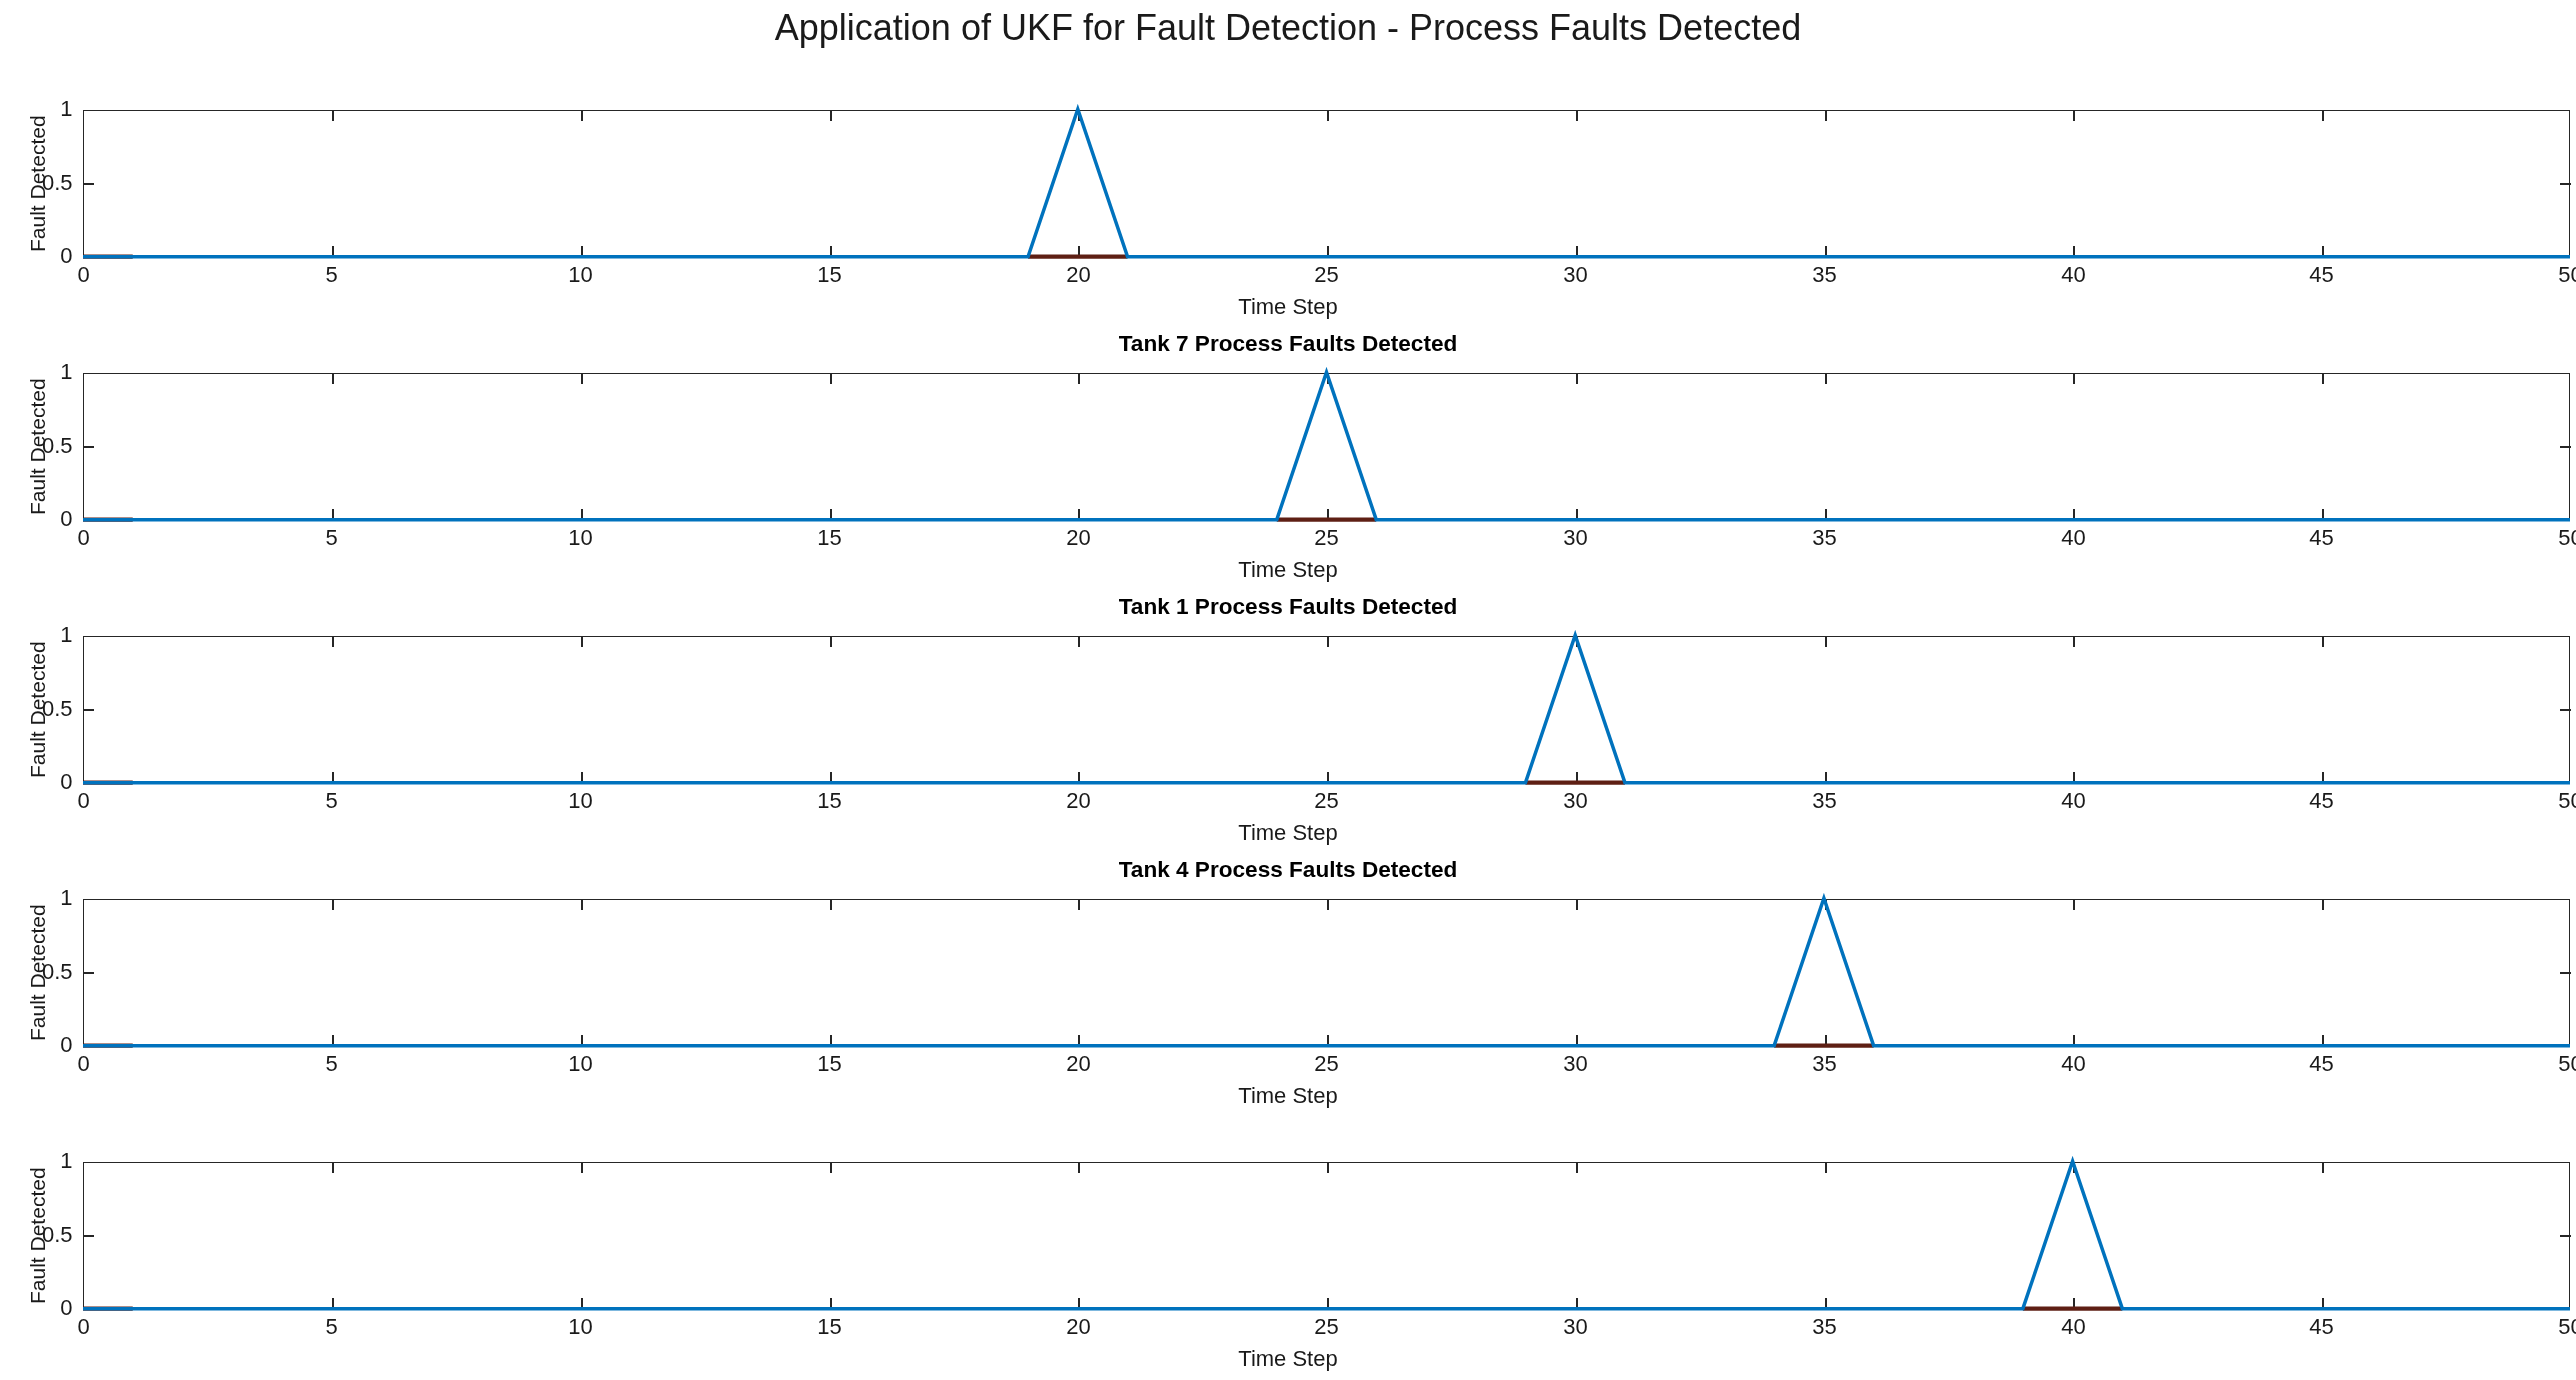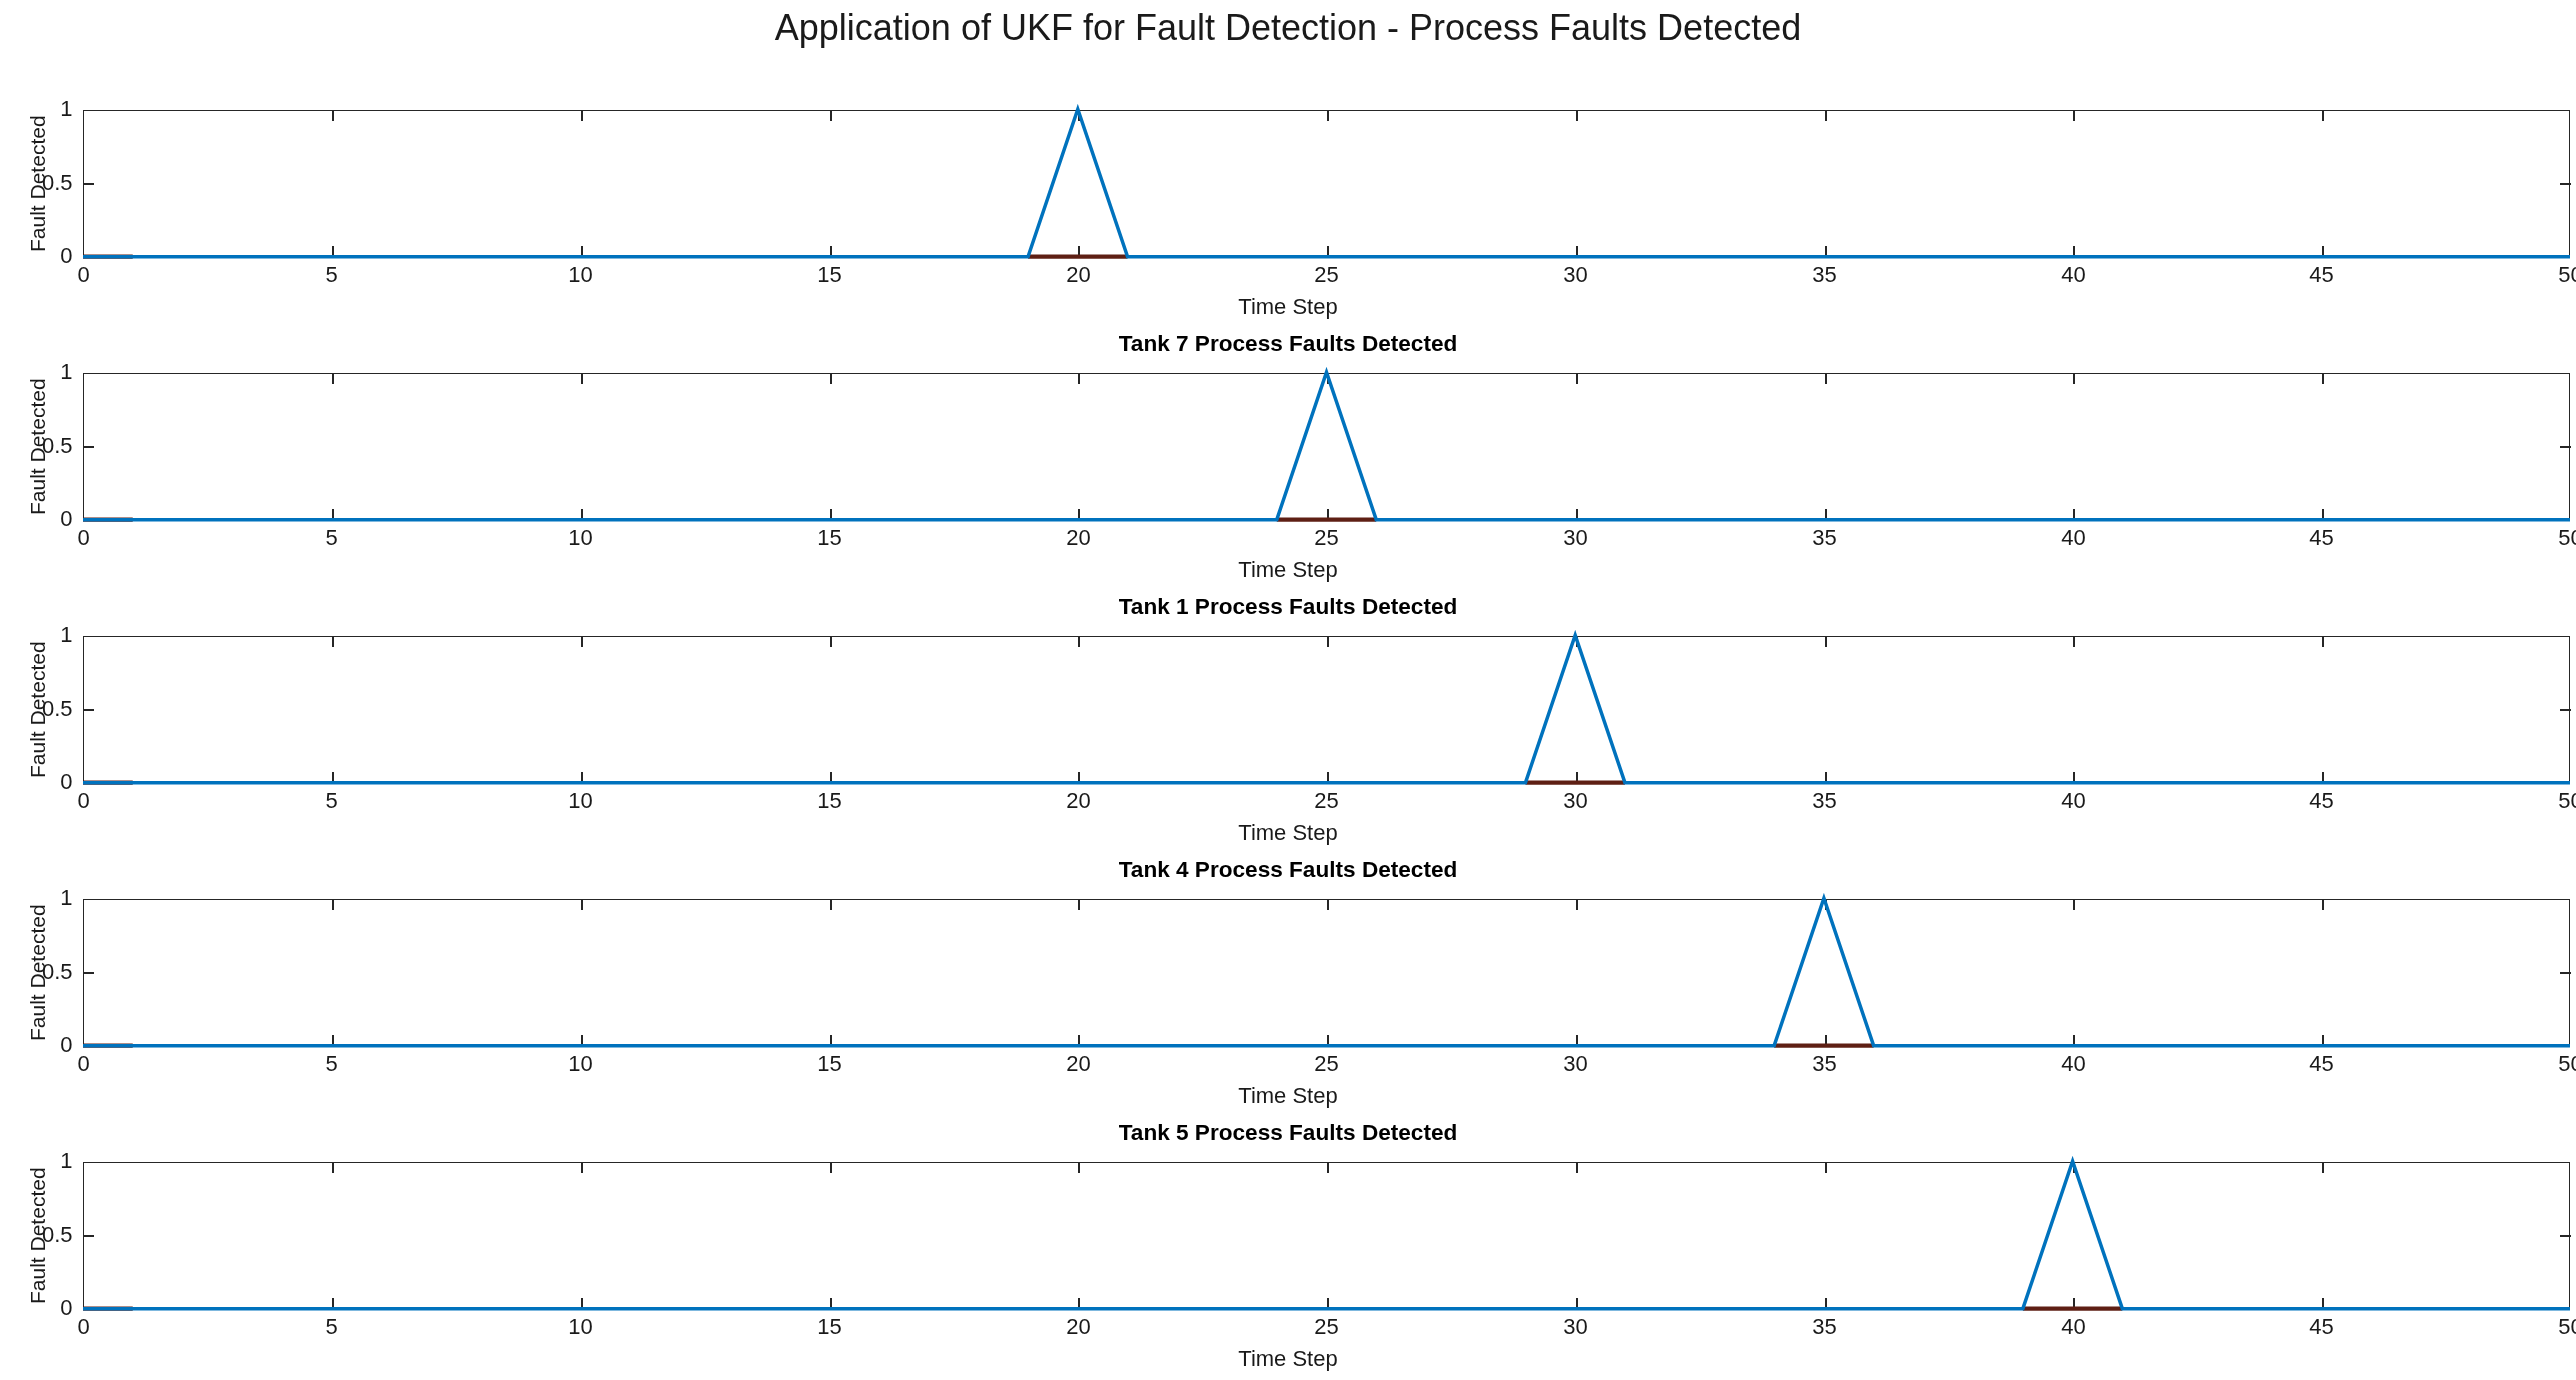--- a/index.html
+++ b/index.html
@@ -244,21 +244,20 @@
         <div class="ytick-label" style="left: -3.5px; top: 28px; width: 76px;">1</div>
         <div class="ylabel" style="left: 26px; top: 184px;">Fault Detected</div>
         <div class="xlabel" style="top: 226px;">Time Step</div>
         <svg class="plot-svg" width="2487" height="151" style="left: 83px; top: 42px;" viewBox="0 0 2866 174">
           <line x1="0" x2="57.32" y1="169" y2="169" stroke="#5E1F14" stroke-width="5"></line>
           <line x1="1948.88" x2="2063.52" y1="169" y2="169" stroke="#5E1F14" stroke-width="5"></line>
           <polyline points="0,169 57.32,169 114.64,169 171.95999999999998,169 229.28,169 286.6,169 343.91999999999996,169 401.24000000000007,169 458.56,169 515.88,169 573.2,169 630.52,169 687.8399999999999,169 745.1600000000001,169 802.4800000000001,169 859.8,169 917.12,169 974.44,169 1031.76,169 1089.08,169 1146.4,169 1203.72,169 1261.04,169 1318.3600000000001,169 1375.6799999999998,169 1433,169 1490.3200000000002,169 1547.64,169 1604.9600000000003,169 1662.28,169 1719.6,169 1776.92,169 1834.24,169 1891.5600000000002,169 1948.88,169 2006.1999999999998,-1 2063.52,169 2120.84,169 2178.16,169 2235.48,169 2292.8,169 2350.12,169 2407.44,169 2464.7599999999998,169 2522.08,169 2579.4,169 2636.7200000000003,169 2694.04,169 2751.3599999999997,169 2808.68,169 2866,169" fill="none" stroke="#0072BD" stroke-width="4" stroke-linejoin="miter"></polyline>
         </svg>
       </div>
       <div class="subplot" style="top: 1120px; height: 263px;">
-        <div class="sub-title">Tank 5 Process Faults Detected</div>
         <div class="axes" style="left: 83px; top: 42px; width: 2487px; height: 148px;"></div>
         <div class="xtick-label" style="left: 49px; top: 194px; width: 69px;">0</div>
         <div class="tick tick-b" style="left: 332px; top: 178px;"></div>
         <div class="tick tick-t" style="left: 332px; top: 42px;"></div>
         <div class="xtick-label" style="left: 297px; top: 194px; width: 69px;">5</div>
         <div class="tick tick-b" style="left: 581px; top: 178px;"></div>
         <div class="tick tick-t" style="left: 581px; top: 42px;"></div>
         <div class="xtick-label" style="left: 546px; top: 194px; width: 69px;">10</div>
         <div class="tick tick-b" style="left: 830px; top: 178px;"></div>
         <div class="tick tick-t" style="left: 830px; top: 42px;"></div>

